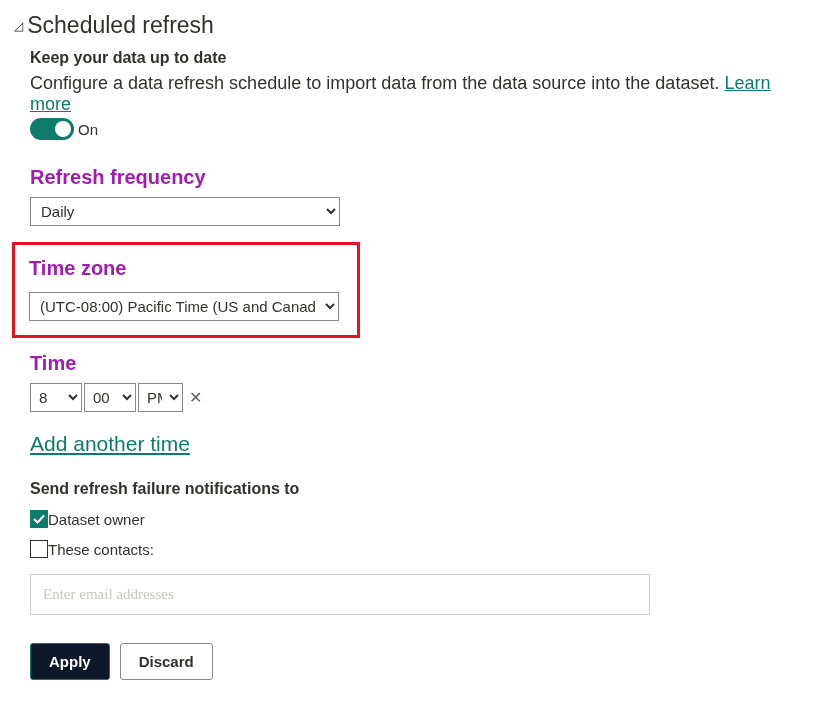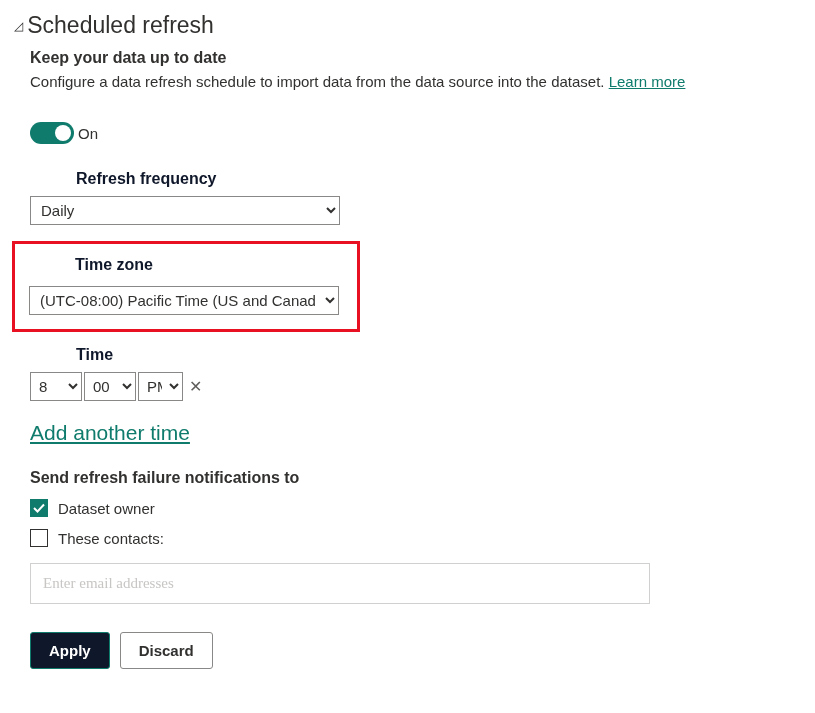--- a/index.html
+++ b/index.html
@@ -29,23 +29,23 @@
     .content {
       padding-left: 16px;
     }
     .subtitle {
       font-size: 16px;
       font-weight: 600;
       color: #323130;
       margin-bottom: 6px;
     }
     .description {
-      font-size: 15px;
-      color: #323130;
-      margin-bottom: 32px;
+      font-size: 18px;
+      color: #323130;
+      margin-bottom: 3px;
     }
     .link {
       color: #0f7b6c;
       text-decoration: underline;
       cursor: pointer;
     }
     .toggle-row {
       display: flex;
       align-items: center;
       gap: 4px;
@@ -66,25 +66,24 @@
       background: #fff;
       border-radius: 50%;
       top: 3px;
       right: 3px;
     }
     .toggle-label {
       font-size: 15px;
       color: #323130;
     }
     .field-label {
-      font-size: 16px;
-      font-weight: 600;
-      color: #0f172a;
+      font-size: 20px;
+      font-weight: 600;
+      color: #a21caf;
       margin-bottom: 8px;
-      margin-left: 46px;
     }
     .select-field {
       width: 310px;
       padding: 4px 6px;
       font-size: 15px;
       border: 1px solid #8a8886;
       background: #fff;
       font-family: inherit;
       color: #323130;
     }
@@ -139,21 +138,20 @@
     }
     .notify-label {
       font-size: 16px;
       font-weight: 600;
       color: #323130;
       margin-bottom: 12px;
     }
     .checkbox-row {
       display: flex;
       align-items: center;
-      gap: 10px;
       margin-bottom: 12px;
     }
     .checkbox {
       width: 18px;
       height: 18px;
       border: 1px solid #323130;
       display: flex;
       align-items: center;
       justify-content: center;
       cursor: pointer;

